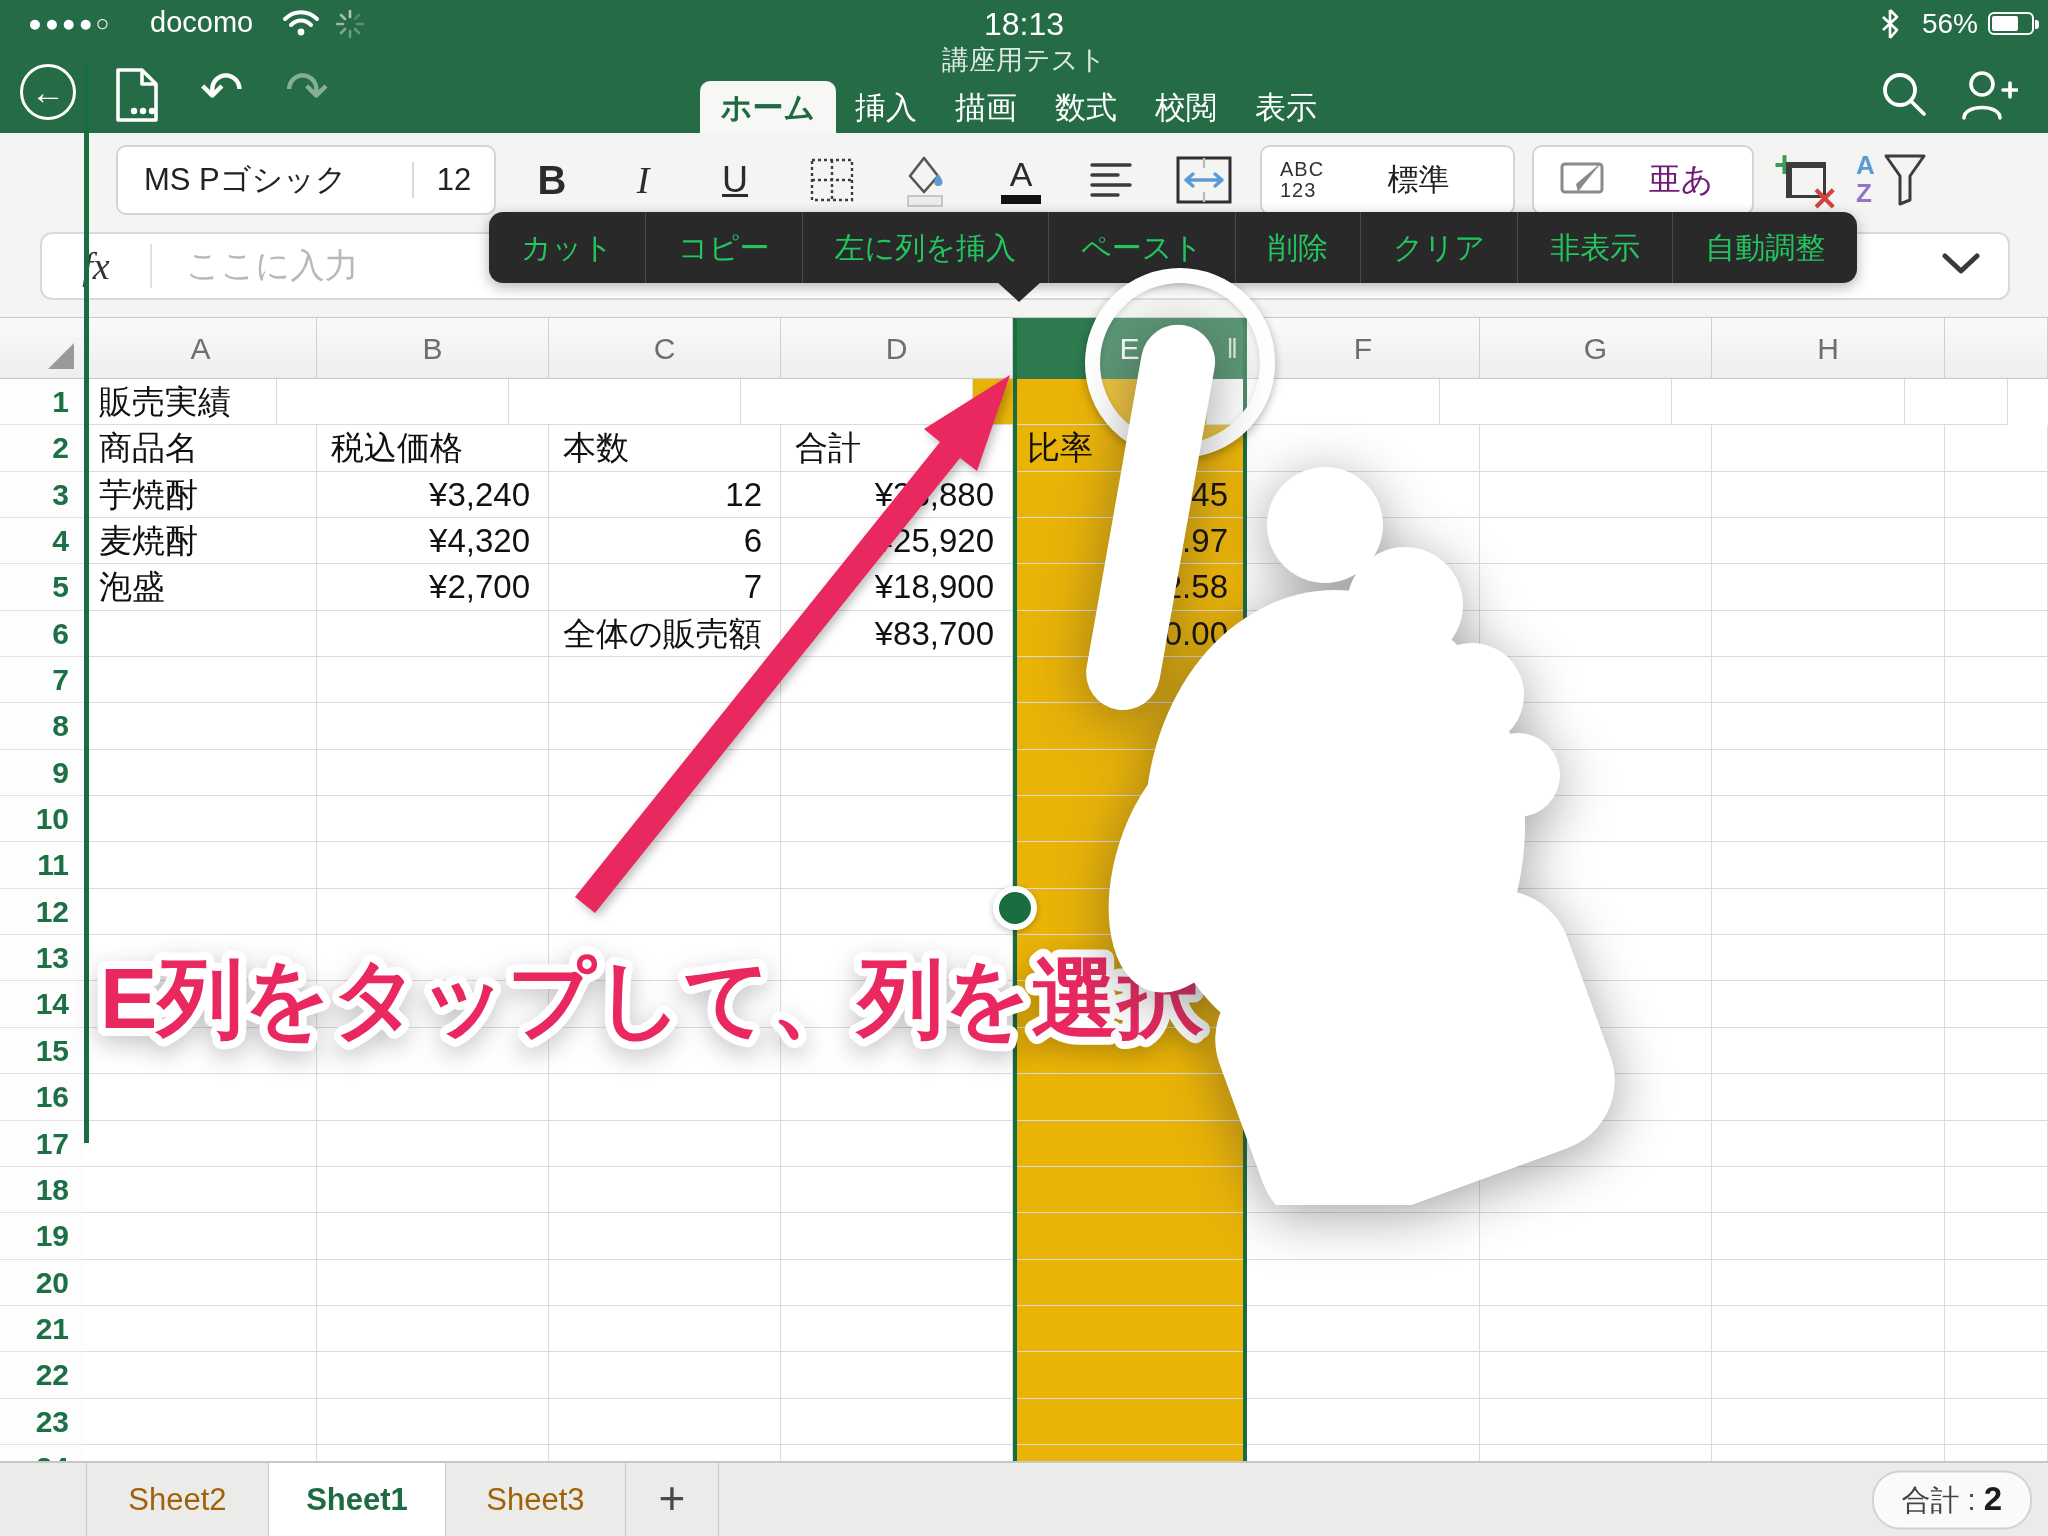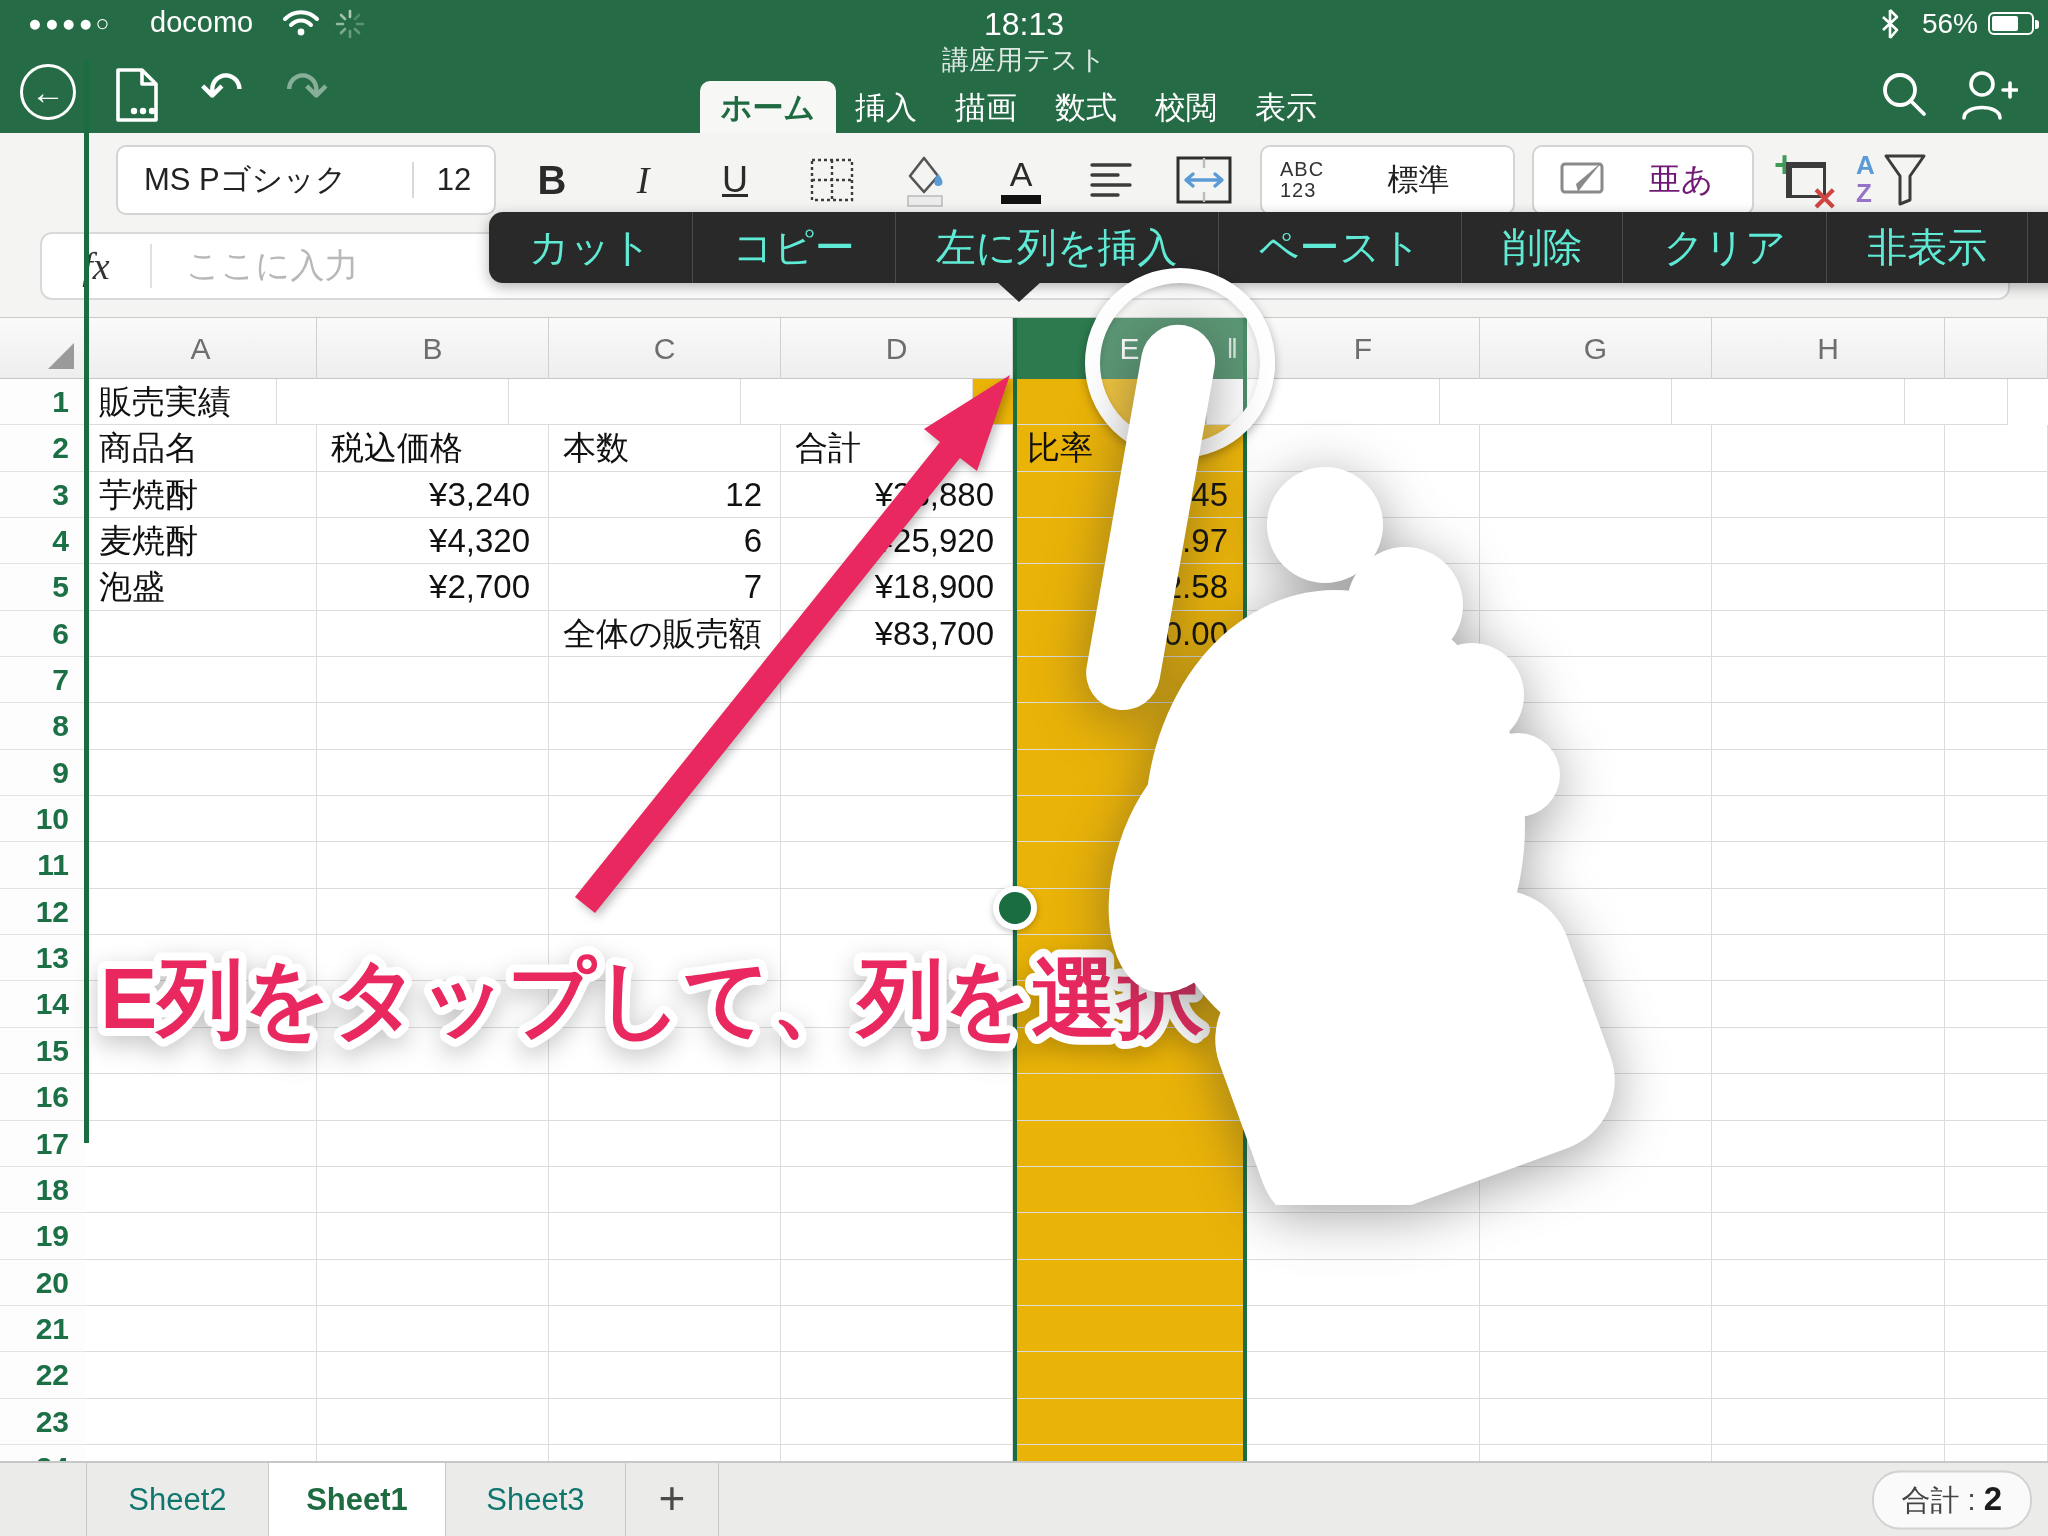--- a/index.html
+++ b/index.html
@@ -62,21 +62,21 @@
   .azf .a{position:absolute;left:0;top:-2px;color:#5b9bd5;font-size:26px;font-weight:bold;}
   .azf .z{position:absolute;left:0;top:26px;color:#9673c9;font-size:26px;font-weight:bold;}
 
   .fbar{position:absolute;left:40px;top:99px;width:1970px;height:68px;background:#fff;border:2px solid #d9d9d9;border-radius:12px;display:flex;align-items:center;}
   .fx{width:110px;text-align:center;font-size:38px;font-style:italic;font-family:"Liberation Serif",serif;color:#333;border-right:2px solid #e0e0e0;}
   .fhint{flex:1;padding-left:34px;font-size:34px;color:#b8b8b8;}
   .fchev{margin-right:28px;}
 
   
   .ctxmenu{position:absolute;left:489px;top:212px;height:71px;background:#292929;border-radius:14px;display:flex;z-index:30;box-shadow:0 4px 14px rgba(0,0,0,.3);}
-  .ctxitem{padding:0 40px;color:#5eead4;font-size:40px;line-height:71px;white-space:nowrap;}
+  .ctxitem{padding:0 32px;color:#22c55e;font-size:30px;line-height:71px;white-space:nowrap;}
   .ctxitem + .ctxitem{border-left:1px solid #4a4a4a;}
   .ctxptr{position:absolute;left:996px;top:281px;width:0;height:0;border-left:23px solid transparent;border-right:23px solid transparent;border-top:21px solid #292929;z-index:30;}
 
   
   .sheet{position:absolute;left:0;top:318px;width:2048px;height:1143px;background:#fff;overflow:hidden;}
   .colhdrs{position:absolute;left:0;top:0;height:61px;width:2048px;display:flex;background:linear-gradient(#fafafa,#eeeeee);border-bottom:1.5px solid #c6c6c6;}
   .corner{width:85px;height:61px;position:relative;border-right:1.5px solid #d0d0d0;}
   .corner .tri{position:absolute;right:10px;bottom:10px;width:0;height:0;border-bottom:26px solid #9a9a9a;border-left:26px solid transparent;}
   .colhead{height:61px;border-right:1.5px solid #d0d0d0;font-size:30px;color:#6e6e6e;text-align:center;line-height:61px;position:relative;}
   .colhead.sel{background:#2d7a4f;color:#fff;}
@@ -93,21 +93,21 @@
 
   
   .arrow-svg{position:absolute;left:0;top:0;z-index:20;filter:drop-shadow(3px 4px 5px rgba(0,0,0,.25));}
   .anno-svg{position:absolute;left:0;top:900px;z-index:25;filter:drop-shadow(0 8px 12px rgba(0,0,0,.22));}
   .touchring{position:absolute;left:1085px;top:268px;width:190px;height:190px;border-radius:50%;border:15px solid #fff;background:rgba(255,255,255,.22);z-index:40;box-shadow:0 3px 10px rgba(0,0,0,.3), inset 0 2px 6px rgba(0,0,0,.15);}
   .hand-svg{position:absolute;left:1080px;top:305px;z-index:50;filter:drop-shadow(0 10px 28px rgba(50,50,50,.45));}
 
   
   .sheetbar{position:absolute;left:0;top:1461px;width:2048px;height:75px;background:#ebebea;border-top:2px solid #c7c7c7;display:flex;z-index:60;}
   .sb-spacer{width:87px;border-right:1.5px solid #c9c9c9;}
-  .sb-tab{width:181px;text-align:center;line-height:73px;font-size:31px;color:#0f766e;}
+  .sb-tab{width:181px;text-align:center;line-height:73px;font-size:31px;color:#a16207;}
   .sb-tab.active{width:178px;background:#fff;color:#1e6b41;font-weight:bold;border-left:1.5px solid #c9c9c9;border-right:1.5px solid #c9c9c9;}
   .sb-tab.after{border-right:1.5px solid #c9c9c9;width:180px;}
   .sb-add{width:93px;text-align:center;line-height:70px;font-size:46px;font-weight:300;color:#4a4a4a;border-right:1.5px solid #c9c9c9;}
   .sumpill{position:absolute;right:16px;top:50%;transform:translateY(-50%);padding:7px 28px;border:2px solid #d2d2d2;border-radius:28px;background:#fafafa;font-size:29px;color:#444;}
   .sumpill b{font-size:33px;color:#1c1c1c;margin-left:8px;}
 </style>
 </head>
 <body>
 
 <div id="stage">

